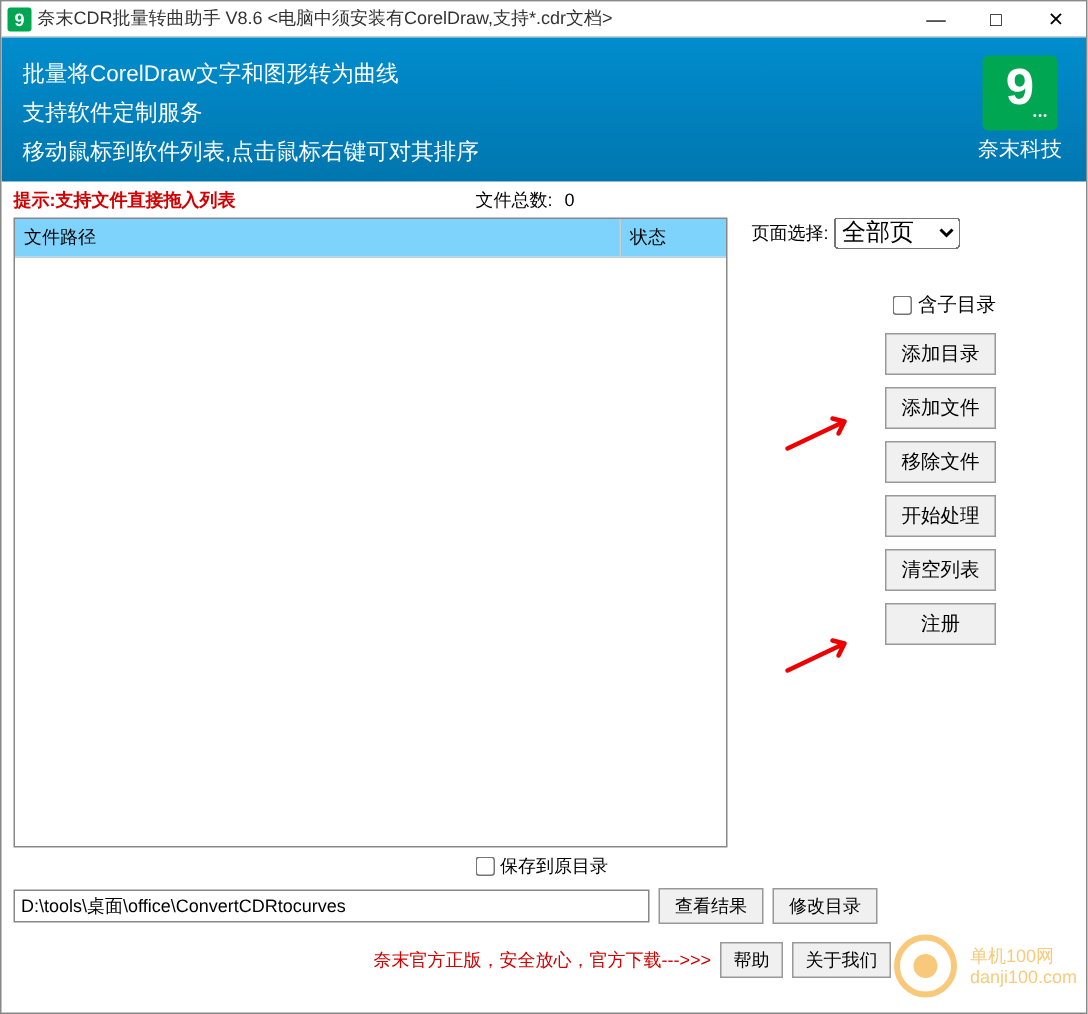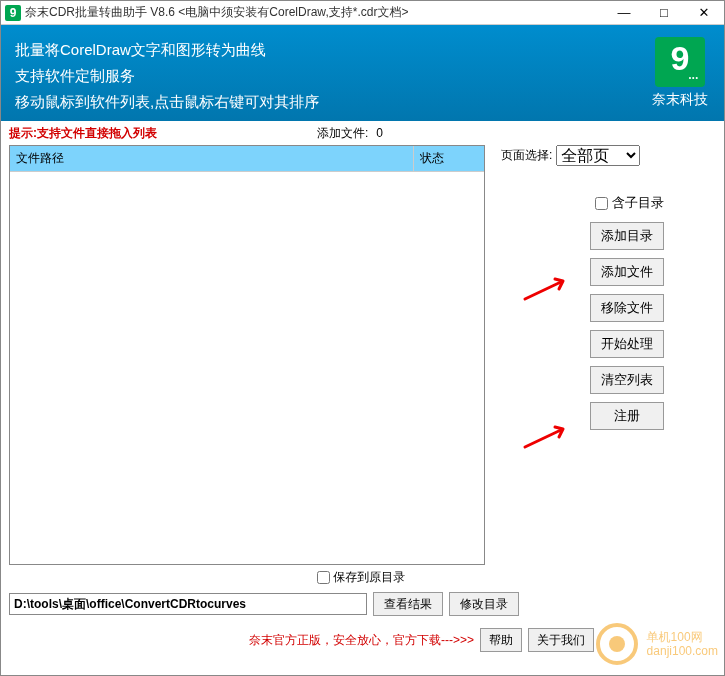--- a/index.html
+++ b/index.html
@@ -37,21 +37,21 @@
 .checkbox-row input { vertical-align: middle; }
 .btn-col { display: flex; flex-direction: column; align-items: flex-end; gap: 8px; padding-right: 52px; }
 .action-btn { width: 74px; height: 28px; font-size: 13px; background: #f0f0f0; border: 1px solid #999; cursor: default; }
 
 .arrow { position: absolute; width: 50px; height: 26px; }
 .arrow svg { width: 100%; height: 100%; }
 
 .bottom-row1 { padding: 4px 8px 4px 316px; font-size: 12px; }
 .bottom-row1 input[type=checkbox] { vertical-align: middle; }
 .bottom-row2 { display: flex; align-items: center; padding: 2px 8px 8px; gap: 6px; }
-.path-input { width: 358px; font-size: 12px; padding: 3px 4px; border: 1px solid #888; font-weight: bold; }
+.path-input { width: 424px; font-size: 12px; padding: 3px 4px; border: 1px solid #888; }
 .small-btn { height: 24px; padding: 0 10px; font-size: 12px; background: #f0f0f0; border: 1px solid #999; }
 
 .footer-row { display: flex; align-items: center; padding: 4px 8px 8px; font-size: 12px; }
 .footer-text { color: #d20000; margin-left: 240px; }
 .help-btn, .about-btn { height: 24px; padding: 0 8px; font-size: 12px; background: #f0f0f0; border: 1px solid #999; margin-left: 6px; }
 
 .watermark { position: absolute; right: 6px; bottom: 10px; opacity: 0.6; pointer-events: none; }
 .wm-circle { width: 42px; height: 42px; border: 4px solid #f5a623; border-radius: 50%; position: relative; display: inline-block; vertical-align: middle; }
 .wm-inner { width: 16px; height: 16px; background: #f5a623; border-radius: 50%; position: absolute; top: 9px; left: 9px; }
 .wm-text { display: inline-block; vertical-align: middle; font-size: 12px; color: #f5a623; margin-left: 4px; line-height: 14px; }
@@ -79,21 +79,21 @@
     <div class="logo-box">
       <span class="logo-nine">9</span>
       <span class="logo-dots">•••</span>
     </div>
     <div class="logo-label">奈末科技</div>
   </div>
 </div>
 
 <div class="hint-row">
   <span class="hint-text">提示:支持文件直接拖入列表</span>
-  <span class="file-count-label">添加文件:</span>
+  <span class="file-count-label">文件总数:</span>
   <span class="file-count-val">0</span>
 </div>
 
 <div class="main-area">
   <div class="file-table">
     <div class="table-header">
       <div class="th th-path">文件路径</div>
       <div class="th th-status">状态</div>
     </div>
   </div>

